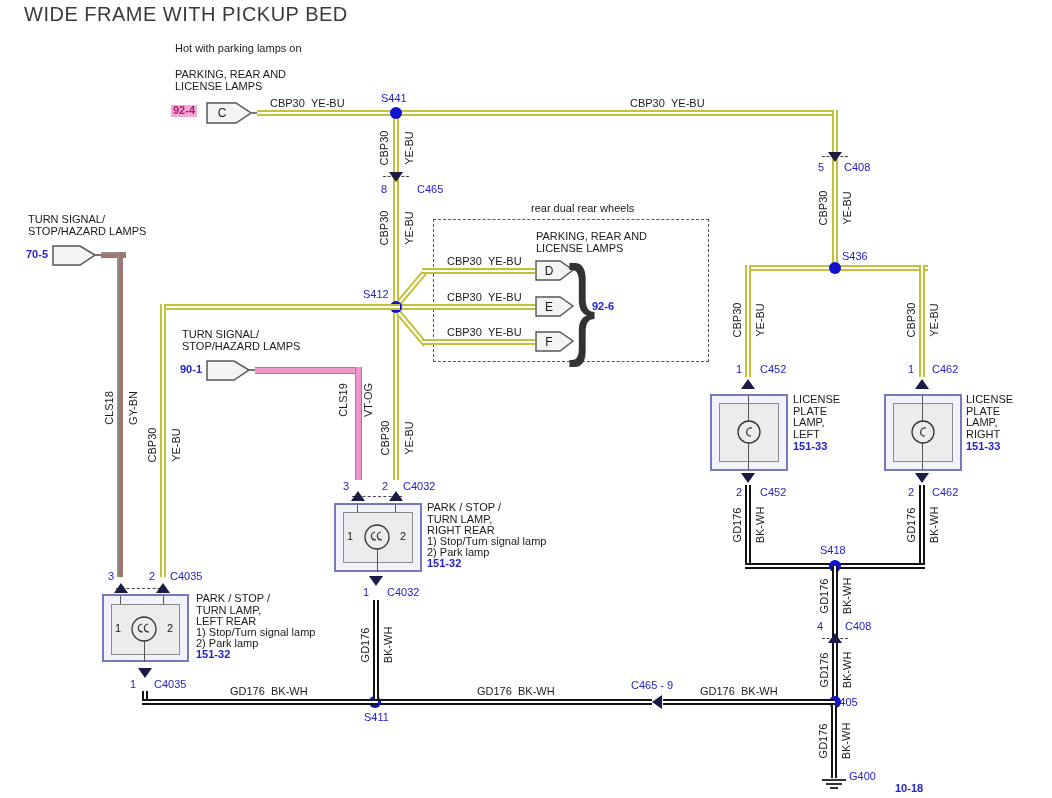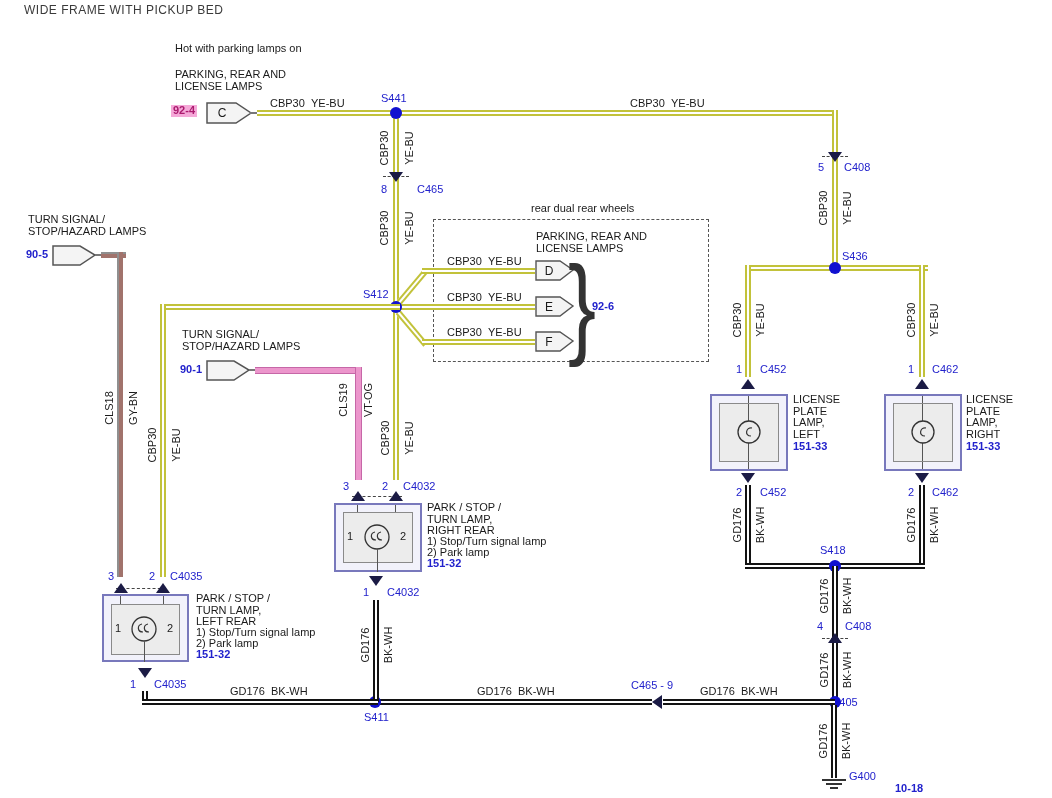--- a/index.html
+++ b/index.html
@@ -3,21 +3,21 @@
 <meta charset="utf-8">
 <style>
   html,body{margin:0;padding:0;background:#fff;}
   #diagram{position:relative;width:1052px;height:798px;background:#fff;overflow:hidden;
            font-family:"Liberation Sans",sans-serif;}
   .lbl{position:absolute;font-size:11px;color:#1a1a1a;white-space:nowrap;line-height:11.5px;}
   .pre{white-space:pre-line;}
   .blue{color:#2222cc;}
   .bref{color:#2222cc;font-weight:bold;}
   .mag{color:#aa1a6e;font-weight:bold;background:#f5a8d8;padding:0 2px;}
-  .title{position:absolute;font-size:12px;color:#3a3a3a;white-space:nowrap;letter-spacing:.5px;}
+  .title{position:absolute;font-size:20px;color:#3a3a3a;white-space:nowrap;letter-spacing:.5px;}
   .vlbl{position:absolute;font-size:11px;color:#1a1a1a;white-space:nowrap;
         transform:translate(-50%,-50%) rotate(-90deg);}
   
   .wy-h{position:absolute;height:6px;background:#fff;border-top:2px solid #c2c23a;border-bottom:2px solid #c2c23a;box-sizing:border-box;}
   .wy-v{position:absolute;width:6px;background:#fff;border-left:2px solid #c2c23a;border-right:2px solid #c2c23a;box-sizing:border-box;}
   .wy-d{position:absolute;height:6px;background:#fff;border-top:2px solid #c2c23a;border-bottom:2px solid #c2c23a;box-sizing:border-box;transform-origin:left center;}
   .wk-h{position:absolute;height:6px;background:#fff;border-top:2px solid #131313;border-bottom:2px solid #131313;box-sizing:border-box;}
   .wk-v{position:absolute;width:6px;background:#fff;border-left:2px solid #131313;border-right:2px solid #131313;box-sizing:border-box;}
   .wp-h{position:absolute;height:7px;background:#ec96cc;border-top:1px solid #c667a7;border-bottom:1px solid #c667a7;box-sizing:border-box;}
   .wp-v{position:absolute;width:7px;background:#ec96cc;border-left:1px solid #c667a7;border-right:1px solid #c667a7;box-sizing:border-box;}
@@ -213,21 +213,21 @@
   <svg style="left:535px;top:331px" width="40" height="21">
     <polygon points="1,1 25,1 38,10 25,20 1,20" fill="#f4f4f4" stroke="#555" stroke-width="1.4"></polygon>
     <text x="14" y="15" text-anchor="middle">F</text>
   </svg>
   <div class="brace" style="left:582px;top:306px">}</div>
   <div class="lbl bref" style="left:592px;top:301px">92-6</div>
   <div class="dot" style="left:390px;top:301px"></div>
 
   <div class="lbl pre" style="left:28px;top:214px">TURN SIGNAL/
 STOP/HAZARD LAMPS</div>
-  <div class="lbl bref" style="left:26px;top:249px">90-5</div>
+  <div class="lbl bref" style="left:26px;top:249px">70-5</div>
   <svg style="left:52px;top:245px" width="46" height="21">
     <polygon points="1,1 28,1 43,10 28,20 1,20" fill="#f4f4f4" stroke="#555" stroke-width="1.5"></polygon>
   </svg>
   <div class="stub" style="left:95px;top:254px;width:8px"></div>
   <div class="wg-h" style="left:101px;top:252px;width:25px"></div>
   <div class="wg-v" style="left:117px;top:252px;height:325px"></div>
   <div class="vlbl" style="left:109px;top:408px">CLS18</div>
   <div class="vlbl" style="left:133px;top:408px">GY-BN</div>
 
   <div class="wy-h" style="left:160px;top:304px;width:240px"></div>

